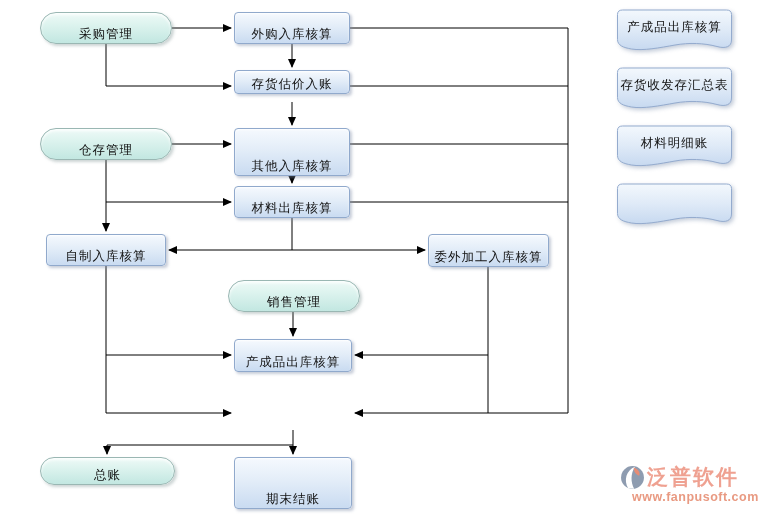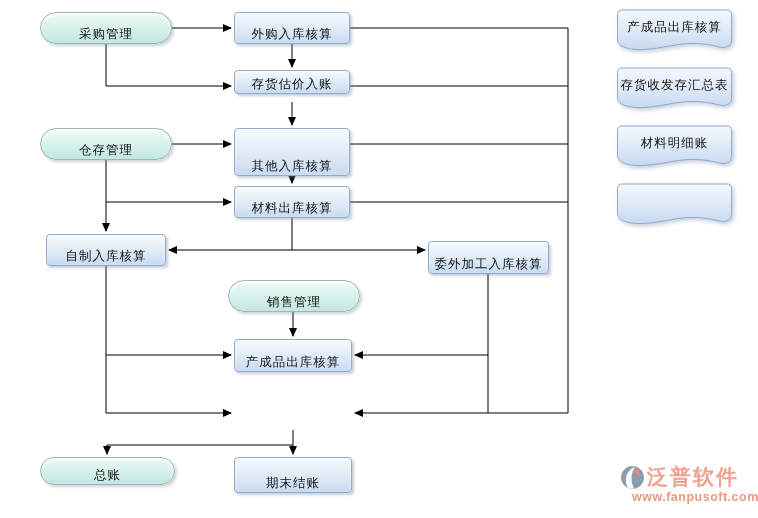--- a/index.html
+++ b/index.html
@@ -119,27 +119,27 @@
   </div>
   <div class="node rect" style="left:234px;top:128px;width:116px;height:48px">
     <span>其他入库核算</span>
   </div>
   <div class="node rect" style="left:234px;top:186px;width:116px;height:32px">
     <span>材料出库核算</span>
   </div>
   <div class="node rect" style="left:46px;top:234px;width:120px;height:32px">
     <span>自制入库核算</span>
   </div>
-  <div class="node rect" style="left:428px;top:241px;width:121px;height:33px">
+  <div class="node rect" style="left:428px;top:234px;width:121px;height:33px">
     <span>委外加工入库核算</span>
   </div>
   <div class="node rect" style="left:234px;top:339px;width:118px;height:33px">
     <span>产成品出库核算</span>
   </div>
-  <div class="node rect" style="left:234px;top:457px;width:118px;height:36px">
+  <div class="node rect" style="left:234px;top:457px;width:118px;height:52px">
     <span>期末结账</span>
   </div>
 
   <div class="doc" style="left:616px;top:8px">
     <svg width="117" height="46">
       <path d="M1.5,6.5 Q1.5,2 6.5,2 L110.5,2 Q115.5,2 115.5,6.5 L115.5,32 C115.5,38.5 110,41 101,38.5 C88,35 73,34.5 59,37 C44,39.7 27,43 15.5,41 C7.5,39.6 1.5,37.5 1.5,31.5 Z" fill="url(#docGrad)" stroke="#94abce" stroke-width="1"></path>
     </svg>
     <span class="doc-label">产成品出库核算</span>
   </div>
   <div class="doc" style="left:616px;top:66px">

